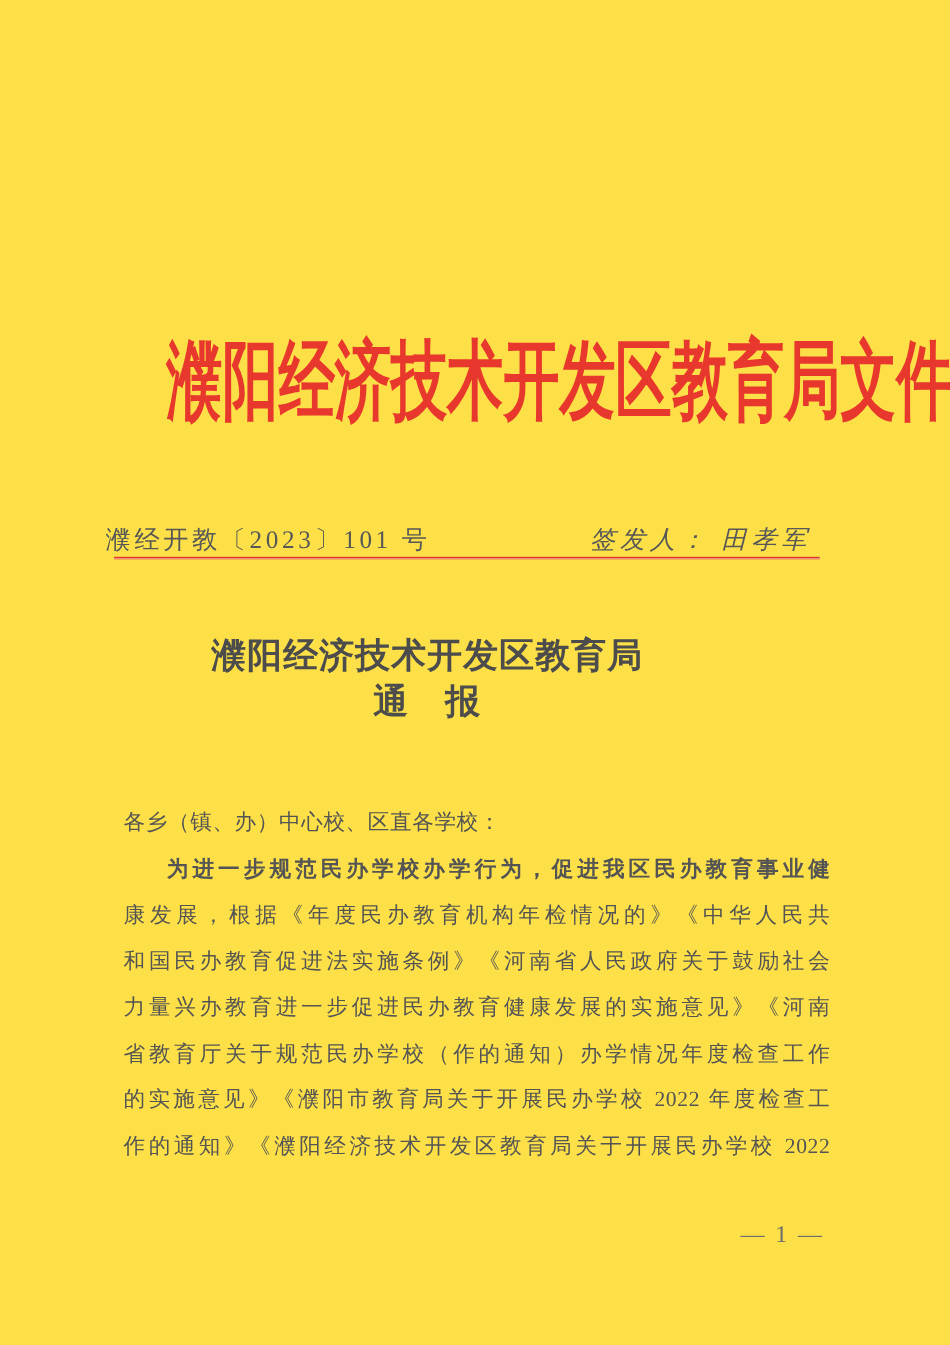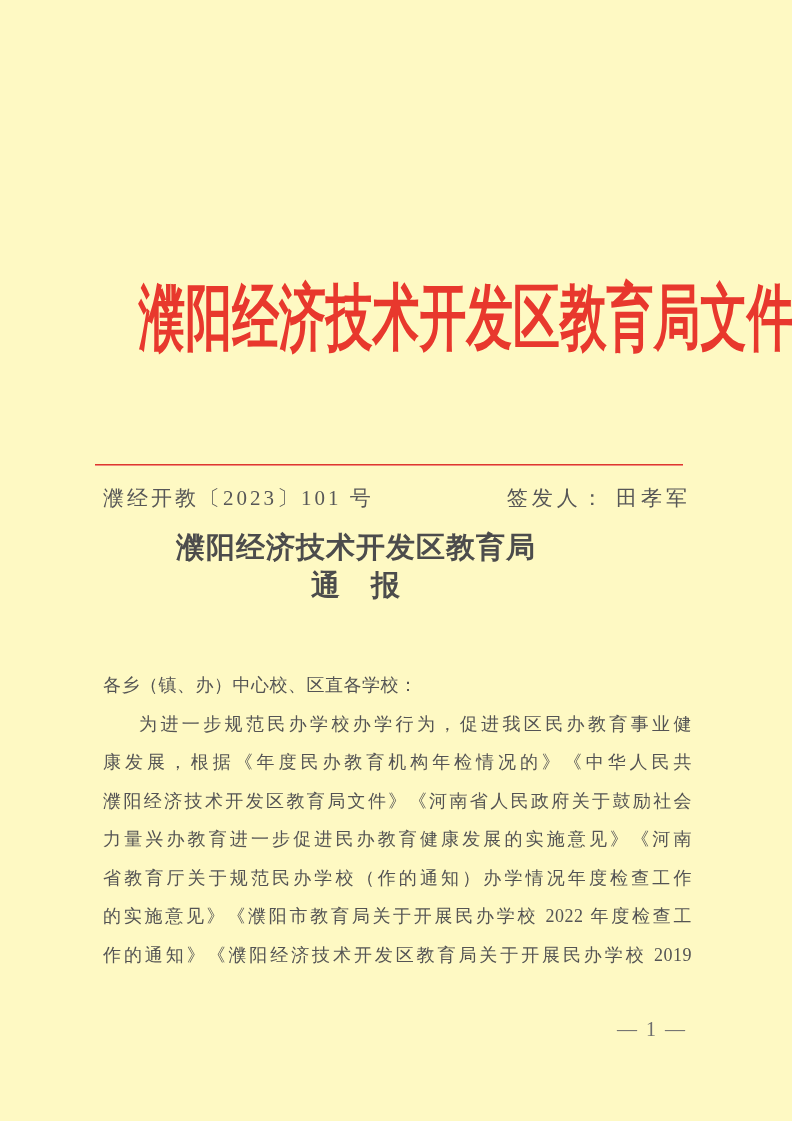--- a/index.html
+++ b/index.html
@@ -2,21 +2,21 @@
 <html><head>
 <meta charset="utf-8">
 <style>
   * { margin: 0; padding: 0; box-sizing: border-box; }
   html, body { background: #ffffff; }
   .page {
     position: relative;
     width: 792px;
     height: 1121px;
     margin: 0 auto;
-    background: #fef9c3;
+    background: #fde047;
     overflow: hidden;
     font-family: "Liberation Serif", "DejaVu Serif", serif;
   }
   .red-header {
     position: absolute;
     top: 276px;
     left: 0;
     width: 792px;
     height: 84px;
     text-align: center;
@@ -25,31 +25,30 @@
     font-weight: bold;
     color: #e8382d;
     white-space: nowrap;
     transform: scaleX(0.65);
     transform-origin: 50% 50%;
     letter-spacing: 0px;
   }
   .doc-row {
     position: absolute;
     top: 436px;
-    left: 103px;
+    left: 88px;
     width: 588px;
     display: flex;
     justify-content: space-between;
     align-items: center;
     font-size: 21px;
     color: #575757;
-    margin-top: 48px;
   }
   .doc-number { letter-spacing: 3px; }
-  .issuer { letter-spacing: 4px; }
+  .issuer { letter-spacing: 4px; font-style: italic; }
   .red-rule {
     position: absolute;
     top: 464px;
     left: 95px;
     width: 588px;
     height: 2px;
     background: #dd3a2b;
     border-bottom: 1px solid #f0897f;
   }
   .title-block {
@@ -78,20 +77,21 @@
     text-align: justify;
     text-align-last: justify;
     white-space: nowrap;
   }
   .body-line.left {
     text-align: left;
     text-align-last: left;
   }
   .body-line.indent {
     text-indent: 2em;
+    font-weight: bold;
   }
   .page-number {
     position: absolute;
     top: 1018px;
     left: 592px;
     width: 120px;
     text-align: center;
     font-size: 20px;
     color: #6e6e6e;
     letter-spacing: 2px;
@@ -113,22 +113,22 @@
 
   <div class="title-block">
     <div>濮阳经济技术开发区教育局</div>
     <div>通　报</div>
   </div>
 
   <div class="body-block">
     <div class="body-line left">各乡（镇、办）中心校、区直各学校：</div>
     <div class="body-line indent">为进一步规范民办学校办学行为，促进我区民办教育事业健</div>
     <div class="body-line">康发展，根据《年度民办教育机构年检情况的》《中华人民共</div>
-    <div class="body-line">濮阳经济技术开发区教育局文件》《河南省人民政府关于鼓励社会</div>
+    <div class="body-line">和国民办教育促进法实施条例》《河南省人民政府关于鼓励社会</div>
     <div class="body-line">力量兴办教育进一步促进民办教育健康发展的实施意见》《河南</div>
     <div class="body-line">省教育厅关于规范民办学校（作的通知）办学情况年度检查工作</div>
     <div class="body-line">的实施意见》《濮阳市教育局关于开展民办学校 2022 年度检查工</div>
-    <div class="body-line">作的通知》《濮阳经济技术开发区教育局关于开展民办学校 2019</div>
+    <div class="body-line">作的通知》《濮阳经济技术开发区教育局关于开展民办学校 2022</div>
   </div>
 
   <div class="page-number">— 1 —</div>
 
 </div>
 
 </body></html>

